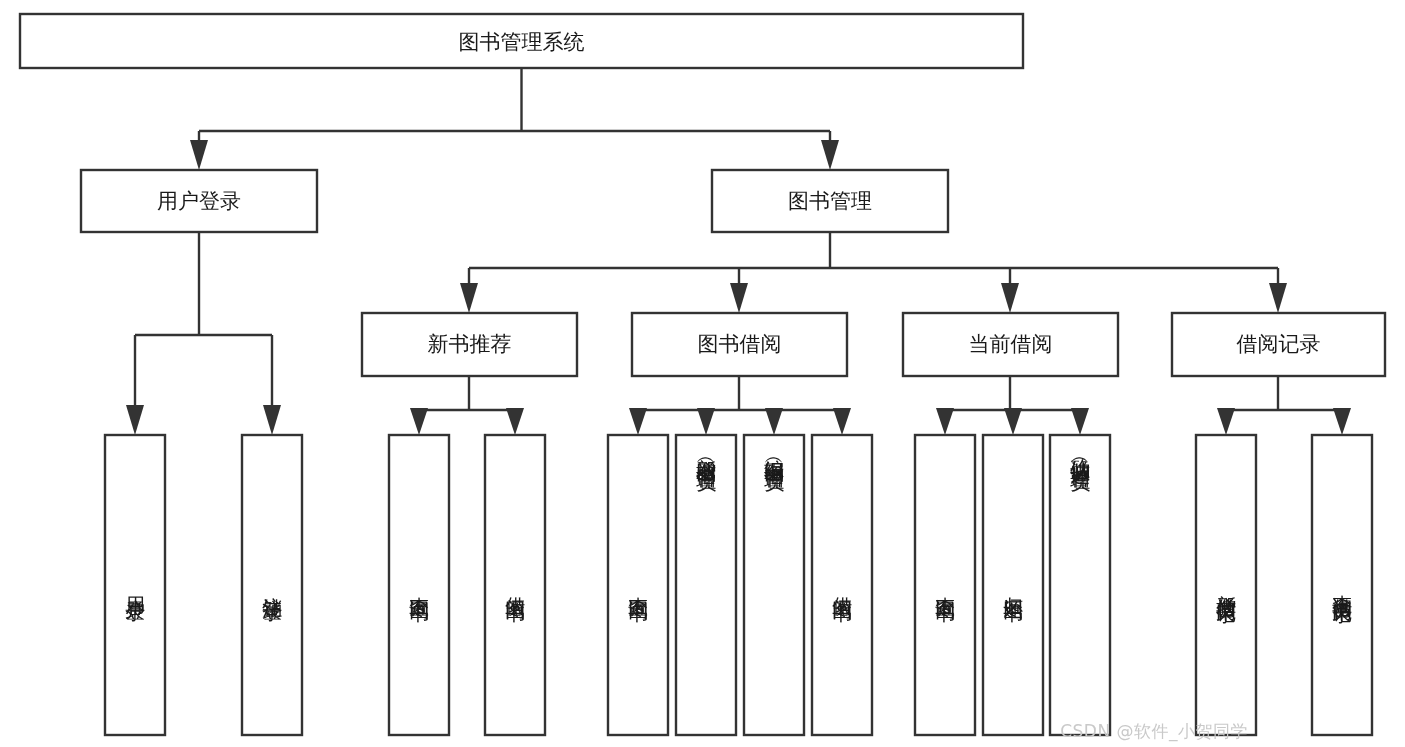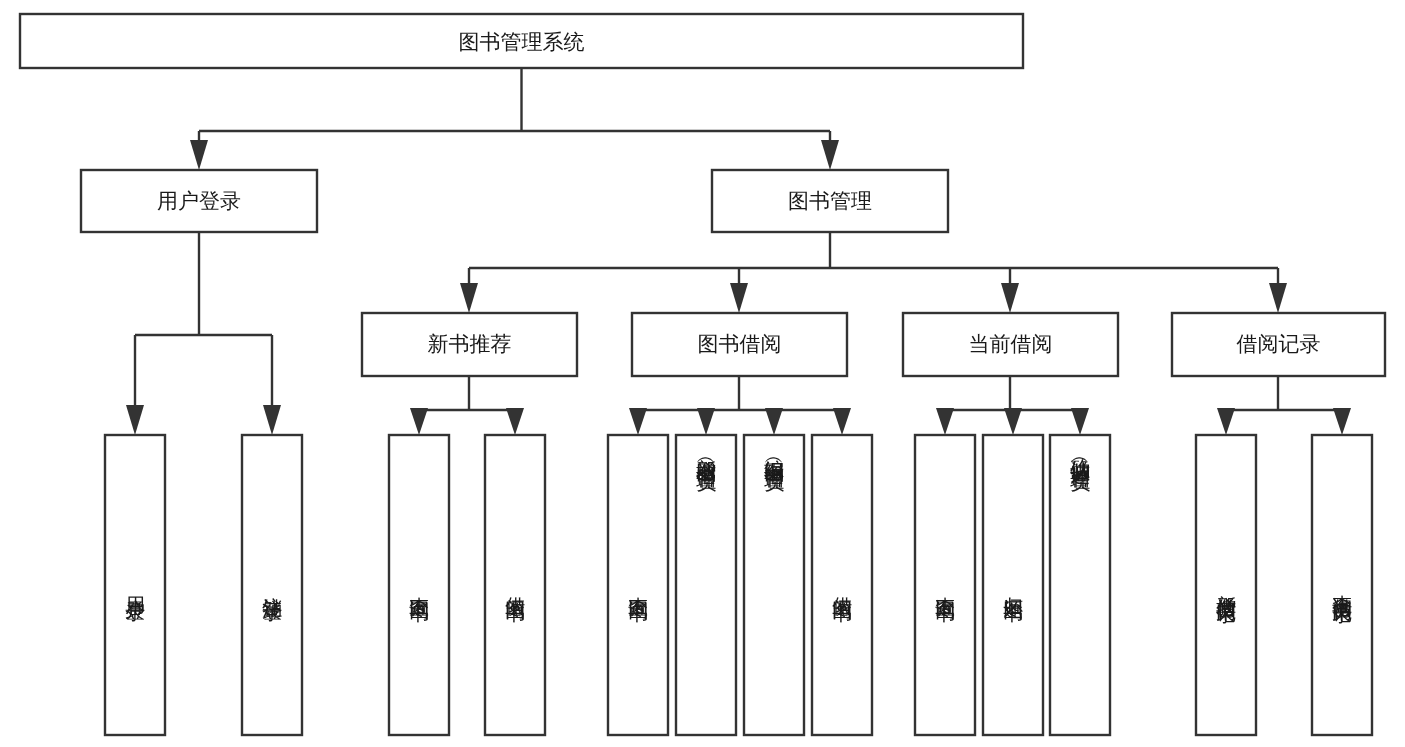--- a/index.html
+++ b/index.html
@@ -192,13 +192,14 @@
   <div class="leaf-label" style="left:608px;  top:435px; width:60px; height:300px; justify-content:center; display:flex; align-items:center;">查询图书</div>
   <div class="leaf-label" style="left:676px;  top:443px; width:60px; height:292px; justify-content:flex-start; display:flex; align-items:center;">新增图书（管理员）</div>
   <div class="leaf-label" style="left:744px;  top:443px; width:60px; height:292px; justify-content:flex-start; display:flex; align-items:center;">编辑图书（管理员）</div>
   <div class="leaf-label" style="left:812px;  top:435px; width:60px; height:300px; justify-content:center; display:flex; align-items:center;">借阅图书</div>
   <div class="leaf-label" style="left:915px;  top:435px; width:60px; height:300px; justify-content:center; display:flex; align-items:center;">查询图书</div>
   <div class="leaf-label" style="left:983px;  top:435px; width:60px; height:300px; justify-content:center; display:flex; align-items:center;">归还图书</div>
   <div class="leaf-label" style="left:1050px; top:443px; width:60px; height:292px; justify-content:flex-start; display:flex; align-items:center;">确认归还（管理员）</div>
   <div class="leaf-label" style="left:1196px; top:435px; width:60px; height:300px; justify-content:center; display:flex; align-items:center;">新增借阅记录</div>
   <div class="leaf-label" style="left:1312px; top:435px; width:60px; height:300px; justify-content:center; display:flex; align-items:center;">查询借阅记录</div>
 
+  <div class="watermark">CSDN @软件_小贺同学</div>
 </div>
 
 </body></html>

